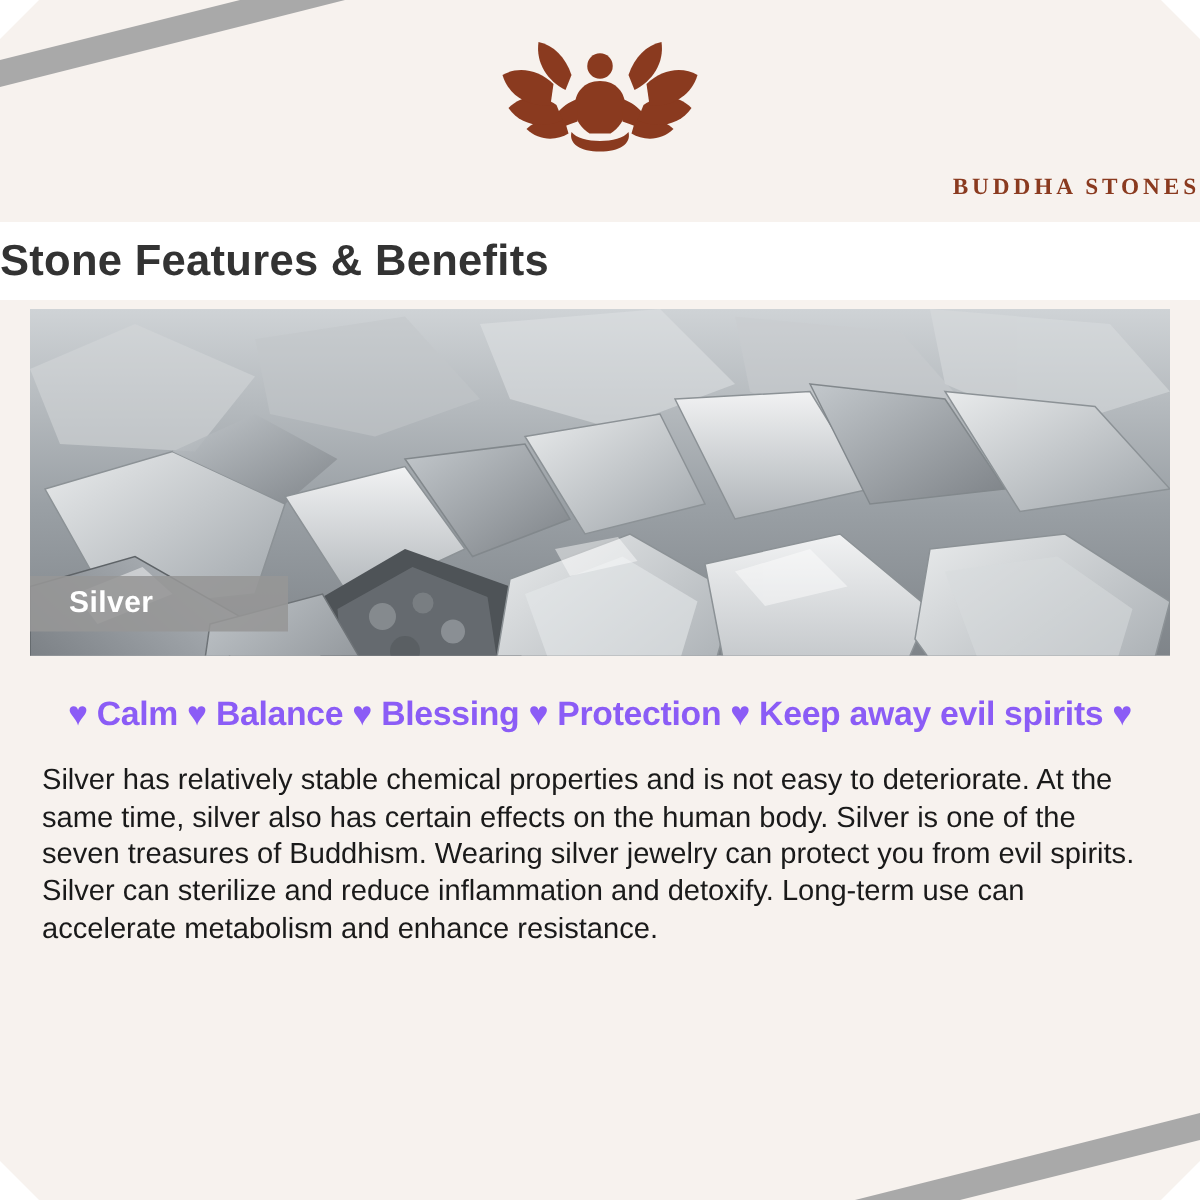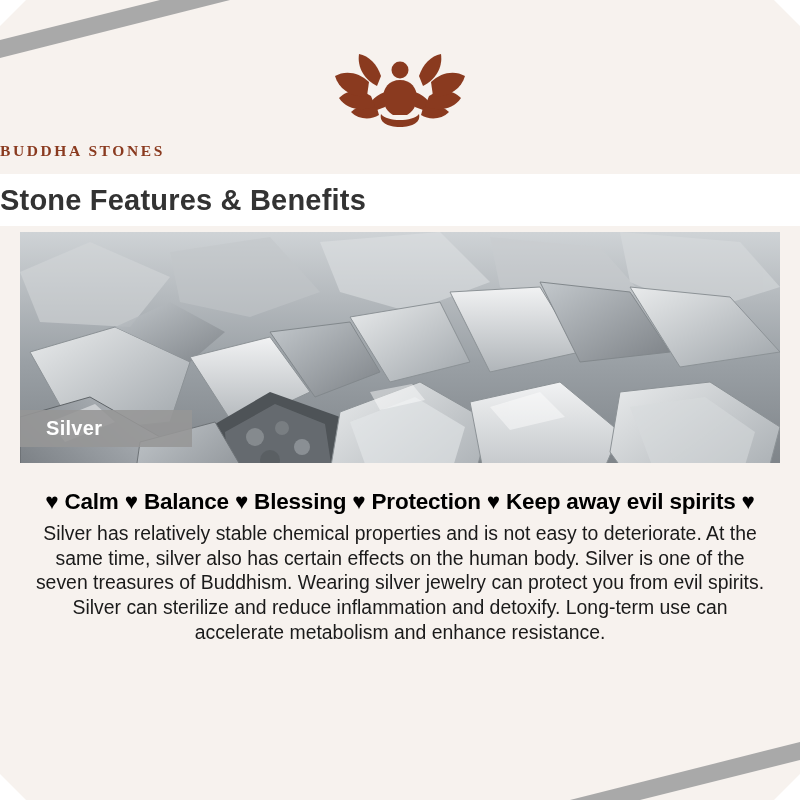--- a/index.html
+++ b/index.html
@@ -76,22 +76,21 @@
     bottom: 0; right: 0;
     border-bottom: 40px solid #f7f2ee;
     border-left: 160px solid transparent;
   }
 
   
   .logo-area {
     position: relative;
     z-index: 10;
     padding-top: 22px;
-    text-align: left;
-    margin-top: 26px;
+    text-align: right;
   }
   .logo-mark {
     width: 150px;
     height: 90px;
     margin: 0 auto;
     display: block;
   }
   .logo-text {
     margin-top: 4px;
     font-size: 15.5px;
@@ -152,31 +151,31 @@
   
   .content {
     position: relative;
     z-index: 10;
     margin: 0 28px;
     padding-top: 26px;
   }
   .benefits {
     font-size: 22.5px;
     font-weight: bold;
-    color: #000000;
+    color: #8b5cf6;
     text-align: center;
     letter-spacing: -0.2px;
     white-space: nowrap;
   }
   .desc {
-    margin-top: 6px;
+    margin-top: 19px;
     font-size: 19.4px;
     line-height: 1.27;
     color: #1a1a1a;
-    text-align: center;
+    text-align: left;
   }
 </style>
 </head>
 <body>
 
 <div class="page">
 
   <div class="wedge top"></div>
   <div class="wedge top2"></div>
   <div class="wedge bottom"></div>

